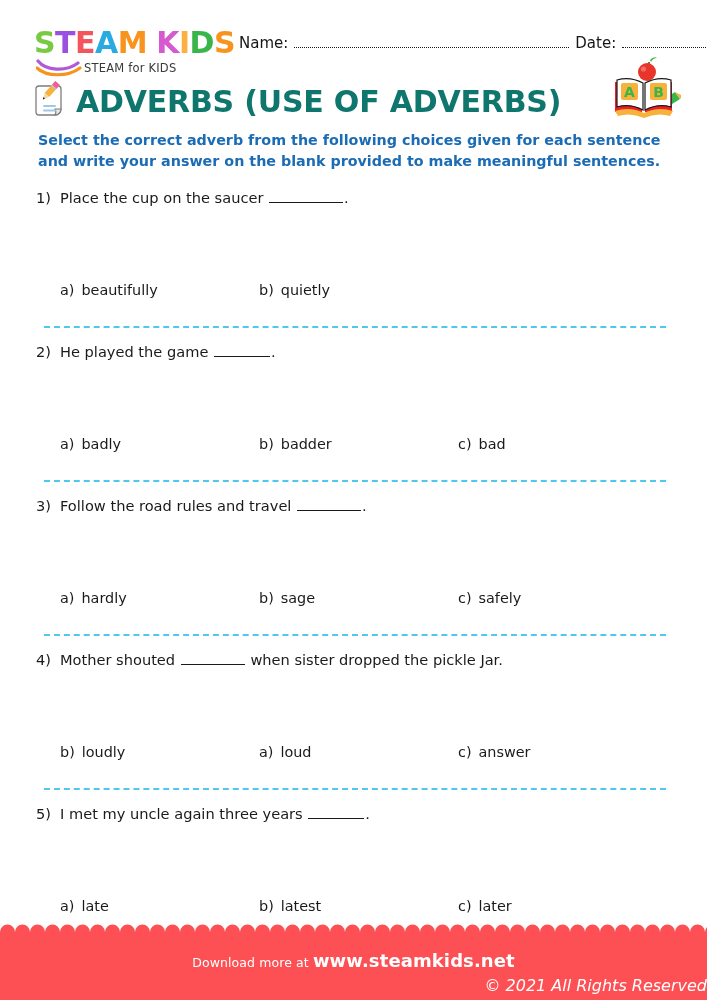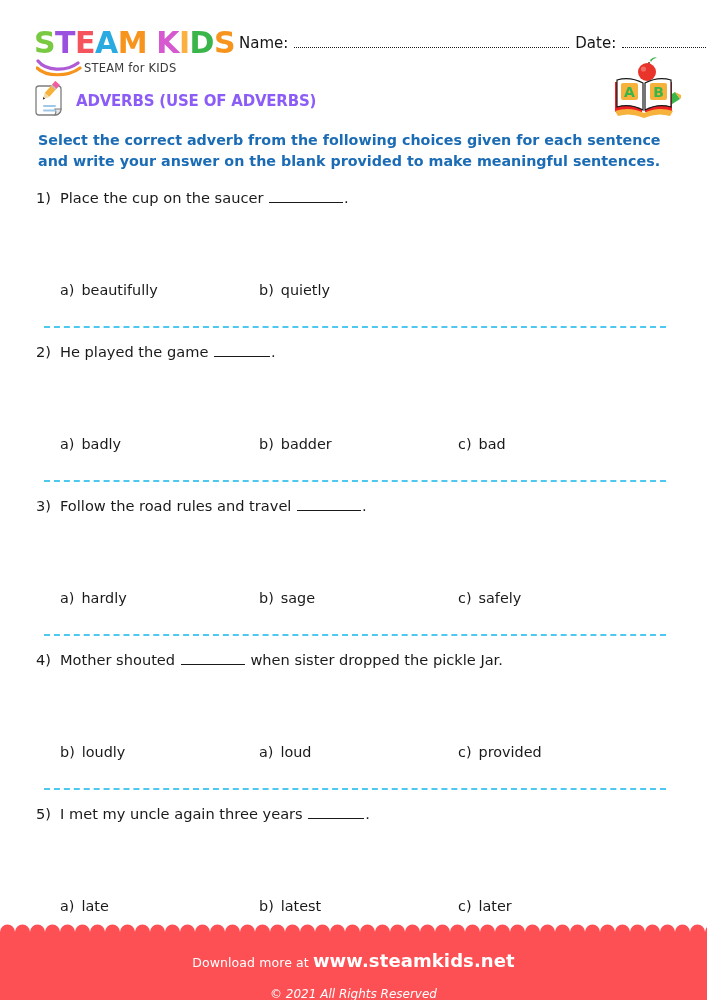--- a/index.html
+++ b/index.html
@@ -61,22 +61,22 @@
   
   .title-row {
     display:flex;
     align-items:center;
     padding:0 32px 0 30px;
     height:46px;
     position:relative;
   }
   .notepad-icon { width:40px; height:42px; flex:0 0 40px; position:relative; }
   .title-text {
-    color:#8b5cf6;
-    font-size:15px;
+    color:#0f766e;
+    font-size:30px;
     font-weight:bold;
     font-family:"DejaVu Sans", sans-serif;
     letter-spacing:-0.2px;
     margin-left:6px;
   }
   .book-icon {
     position:absolute;
     right:26px;
     top:-22px;
     width:72px;
@@ -151,24 +151,25 @@
   }
   .f-line1 {
     color:#ffffff;
     font-size:12.5px;
     font-family:"DejaVu Sans", sans-serif;
     letter-spacing:0.1px;
   }
   .f-line1 .site { font-weight:bold; font-size:18px; }
   .f-line2 {
     color:#ffffff;
-    font-size:12px;
+    font-size:16px;
     font-style:italic;
-    margin-top:16px;
-    font-family:"DejaVu Sans", sans-serif;
+    margin-top:5px;
+    font-family:"DejaVu Sans", sans-serif;
+    text-align:right;
   }
 </style>
 </head>
 <body>
 
 <div class="header">
 
   <div class="logo-block">
     <div class="logo-word" id="logo-word">
         <span style="color: rgb(122, 201, 67);">S</span>
@@ -294,21 +295,21 @@
     </div>
     <div class="qblock">
       <div class="q-text">
         <span class="q-num">4)</span>
         <span class="q-body"><span>Mother shouted </span><span class="blank-inline" style="width: 64px;"></span><span> when sister dropped the pickle Jar.</span></span>
       </div>
       <div class="gap-a"></div>
       <div class="opts">
         <div class="opt"><span class="opt-letter">b)</span><span>loudly</span></div>
         <div class="opt"><span class="opt-letter">a)</span><span>loud</span></div>
-        <div class="opt"><span class="opt-letter">c)</span><span>provided</span></div>
+        <div class="opt"><span class="opt-letter">c)</span><span>answer</span></div>
       </div>
       <div class="gap-b"></div>
       <hr class="divider" style="border-top-color: rgb(78, 200, 239);">
       <div style="height: 15px;"></div>
     </div>
     <div class="qblock">
       <div class="q-text">
         <span class="q-num">5)</span>
         <span class="q-body"><span>I met my uncle again three years </span><span class="blank-inline" style="width: 56px;"></span><span>.</span></span>
       </div>

